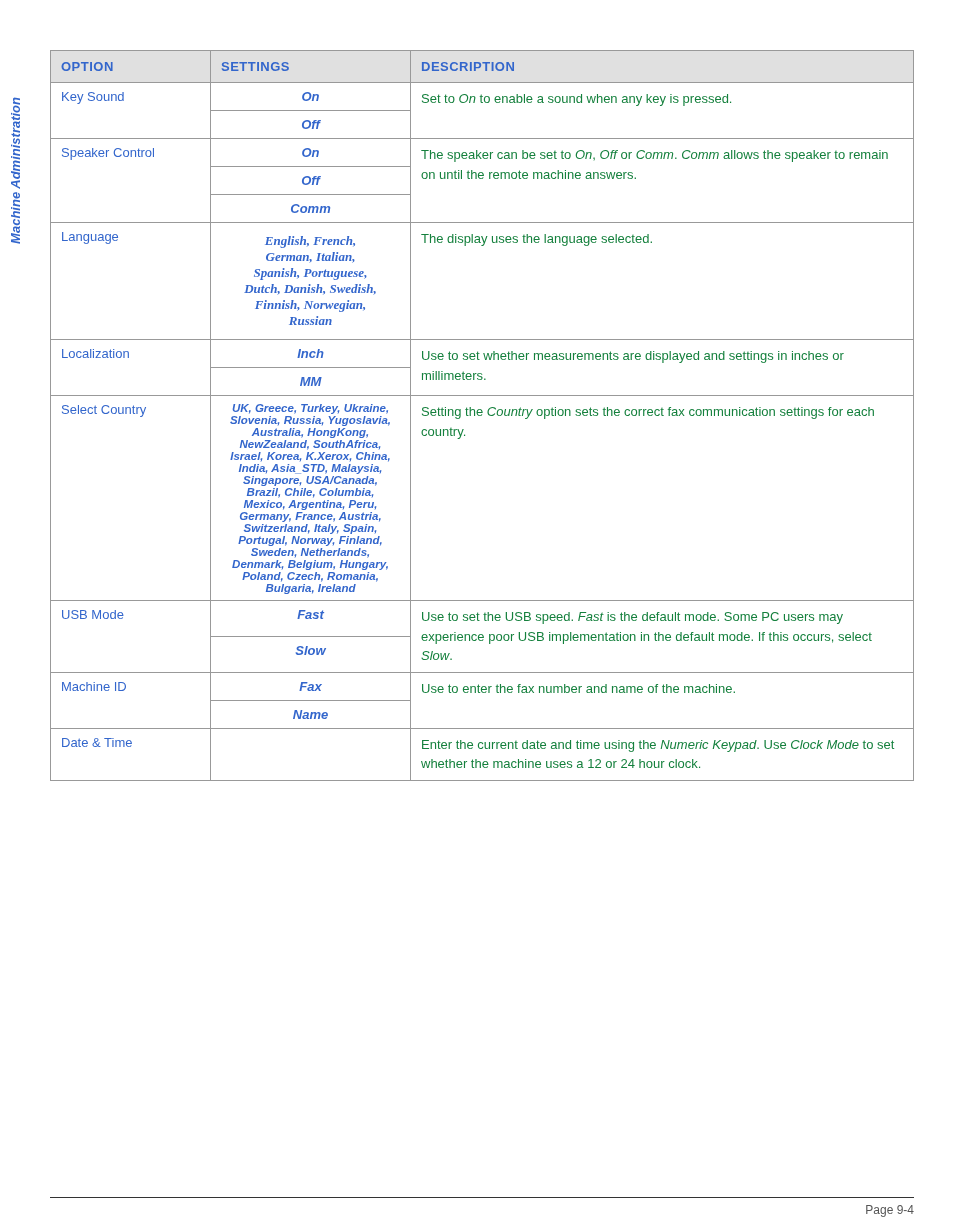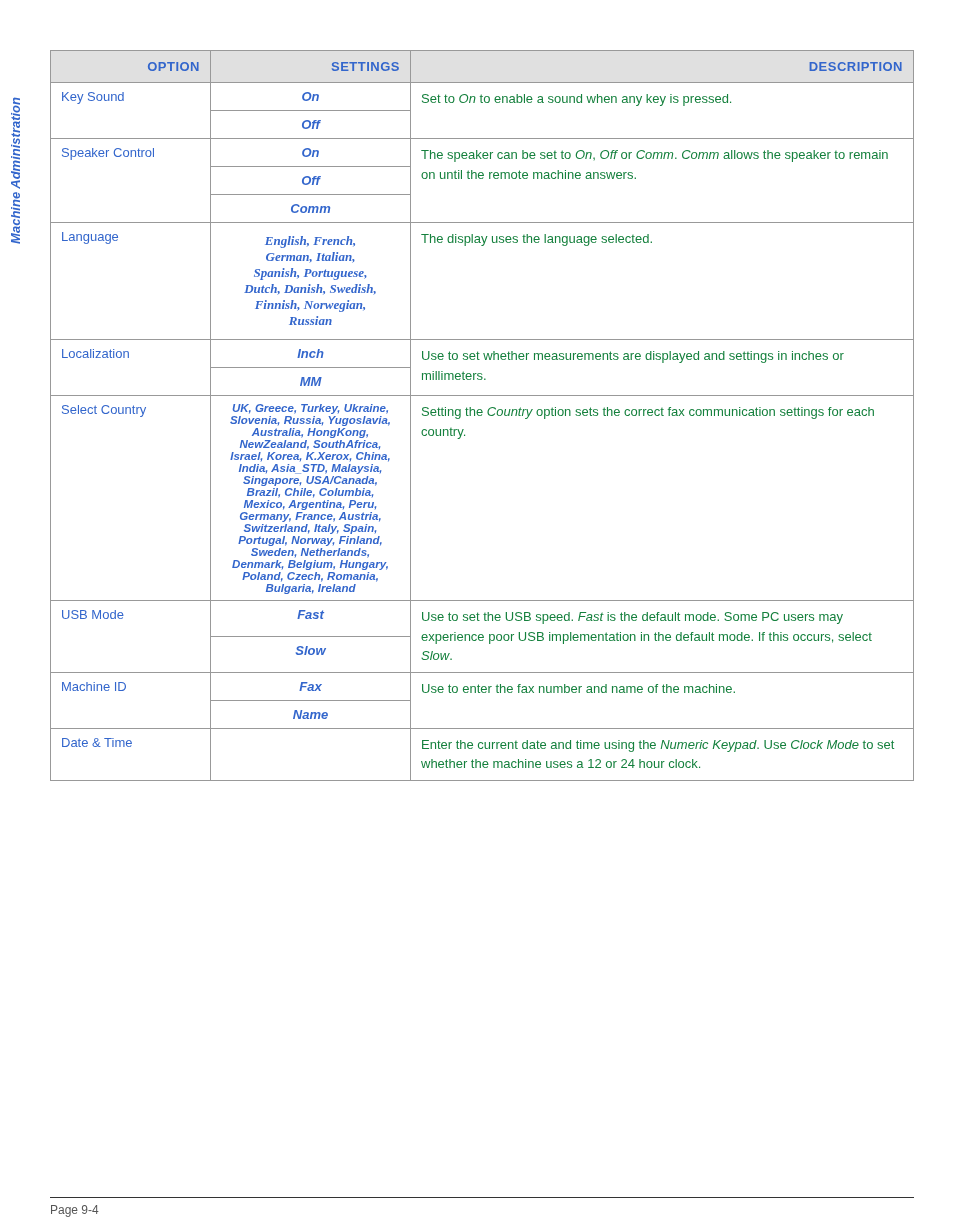--- a/index.html
+++ b/index.html
@@ -57,21 +57,21 @@
       width: 100%;
       border-collapse: collapse;
       border: 1px solid #999;
     }
 
     .settings-table th {
       background-color: #e0e0e0;
       color: #3366cc;
       font-weight: bold;
       font-size: 13px;
-      text-align: right;
+      text-align: left;
       padding: 8px 10px;
       border: 1px solid #999;
       letter-spacing: 0.5px;
     }
 
     .settings-table td {
       border: 1px solid #999;
       padding: 6px 10px;
       vertical-align: top;
       font-size: 13px;
@@ -105,21 +105,21 @@
     .description-cell em {
       font-style: italic;
     }
 
     
     .footer {
       border-top: 1px solid #333;
       margin: 20px 40px 10px 50px;
       padding-top: 5px;
       display: flex;
-      justify-content: space-between;
+      justify-content: flex-end;
       font-size: 12px;
       color: #555;
     }
 
   </style>
 </head>
 <body>
 
 <div class="page-wrapper">
 

